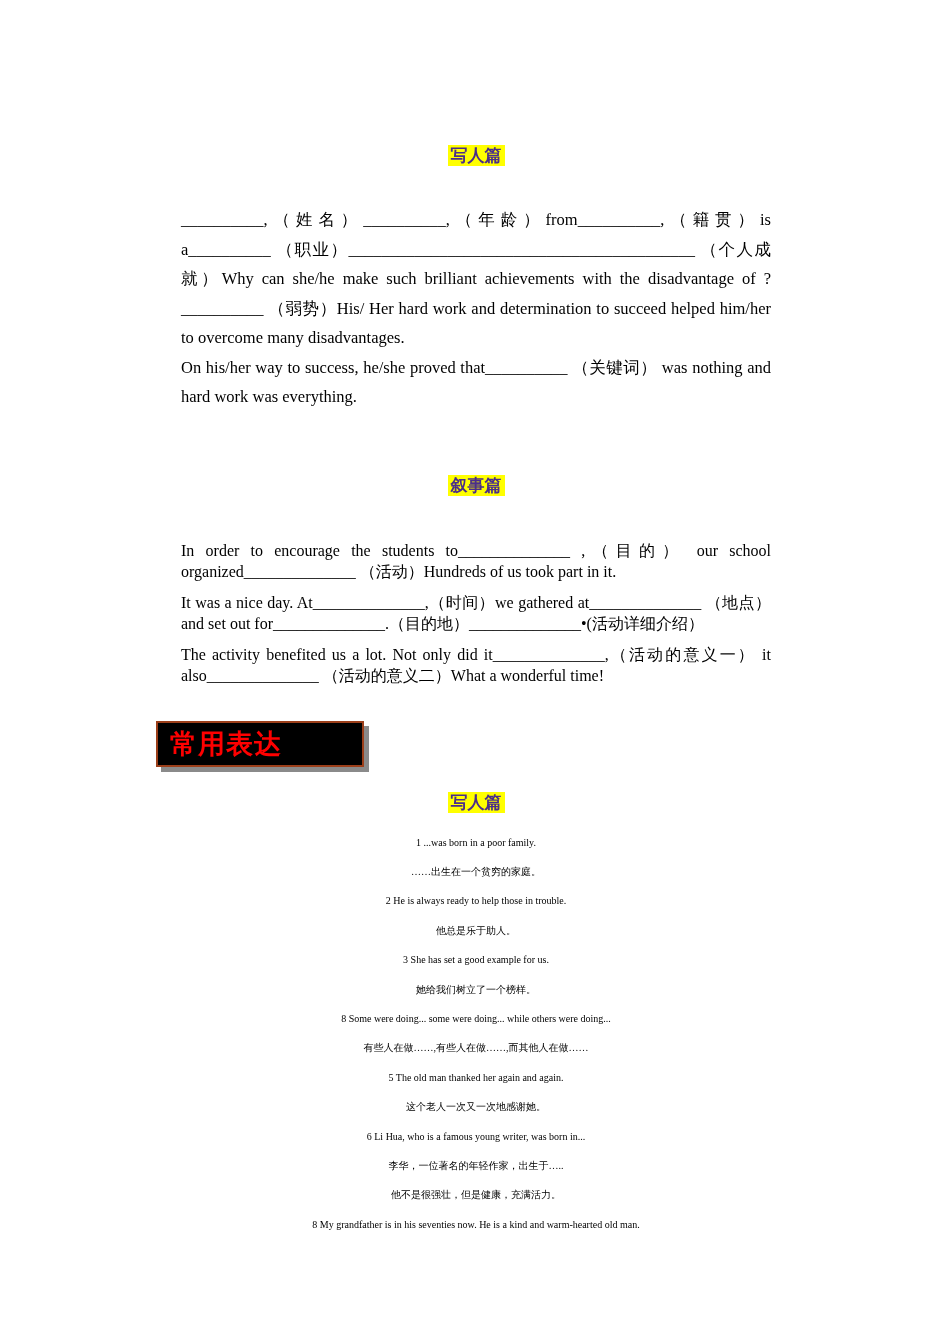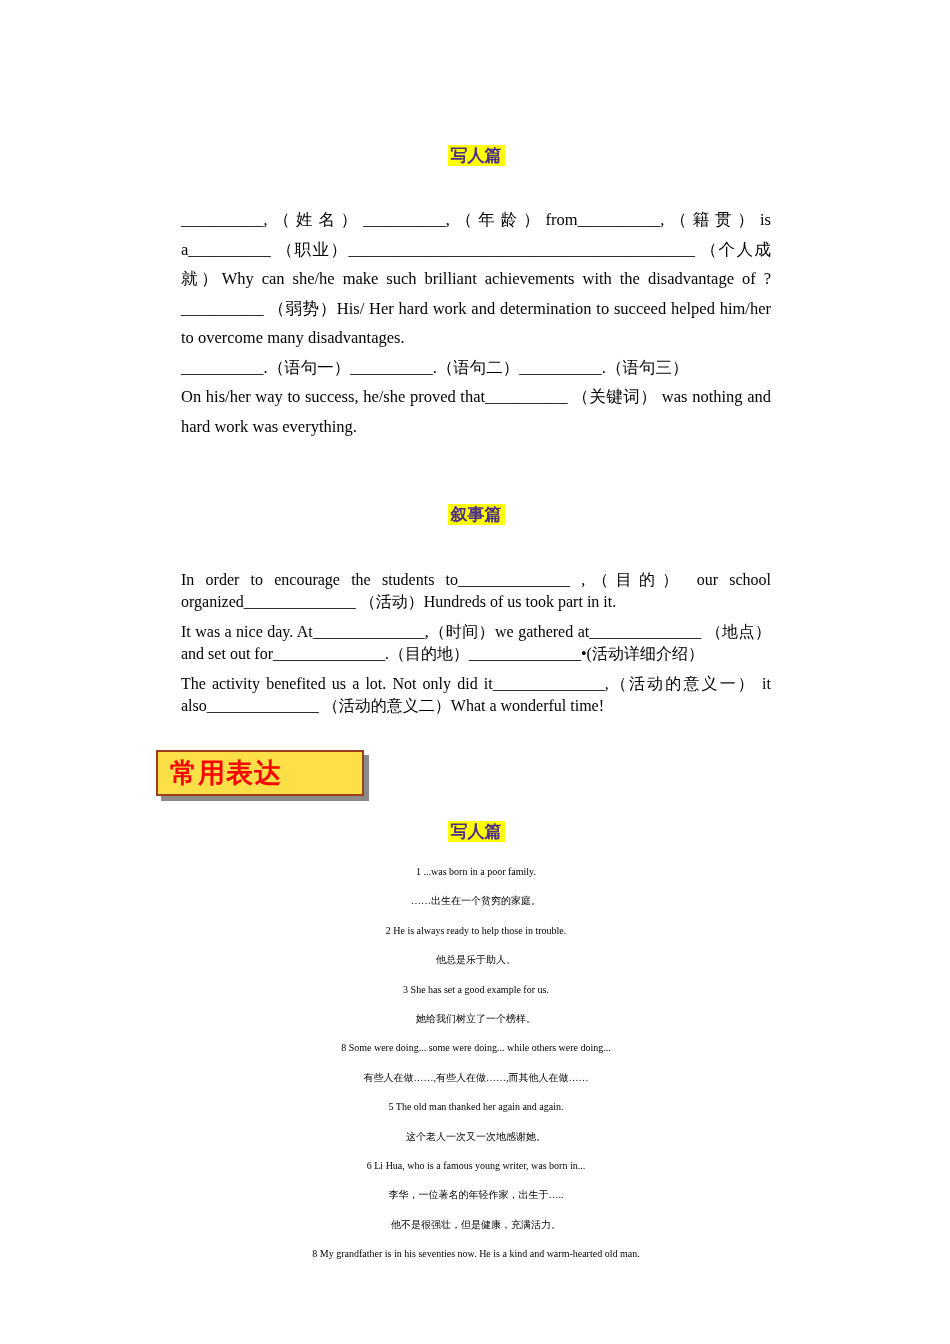--- a/index.html
+++ b/index.html
@@ -45,21 +45,21 @@
     line-height:21.5px;
     text-align:justify;
   }
   .narrative-block p { margin:0 0 9px 0; }
 
   .expr-box {
     margin-top:34px;
     margin-left:-25px;
     width:208px;
     height:46px;
-    background:#fde047;
+    background:#000000;
     border:2px solid #9c3f1a;
     box-shadow:5px 5px 0 #8a8a8a;
     display:flex;
     align-items:center;
   }
   .expr-box .expr-box-label {
     color:#ff0000;
     font-weight:bold;
     font-size:27px;
     padding-left:12px;
@@ -80,21 +80,20 @@
 
 <div class="page">
   <div class="content">
 
     <div class="sec-header hdr-1">
       <span class="hl">写人篇</span>
     </div>
 
     <div class="person-block">
       <p>__________,（姓名）__________,（年龄）from__________,（籍贯）is a__________ （职业）__________________________________________ （个人成就）Why can she/he make such brilliant achievements with the disadvantage of ? __________ （弱势）His/ Her hard work and determination to succeed helped him/her to overcome many disadvantages.</p>
-      <p>__________.（语句一）__________.（语句二）__________.（语句三）</p>
       <p>On his/her way to success, he/she proved that__________ （关键词）  was nothing and hard work was everything.</p>
     </div>
 
     <div class="sec-header hdr-2">
       <span class="hl">叙事篇</span>
     </div>
 
     <div class="narrative-block">
       <p>In order to encourage the students to______________ ,（目的）  our school organized______________ （活动）Hundreds of us took part in it.</p>
       <p>It was a nice day. At______________,（时间）we gathered at______________ （地点）and set out for______________.（目的地）______________•(活动详细介绍）</p>

